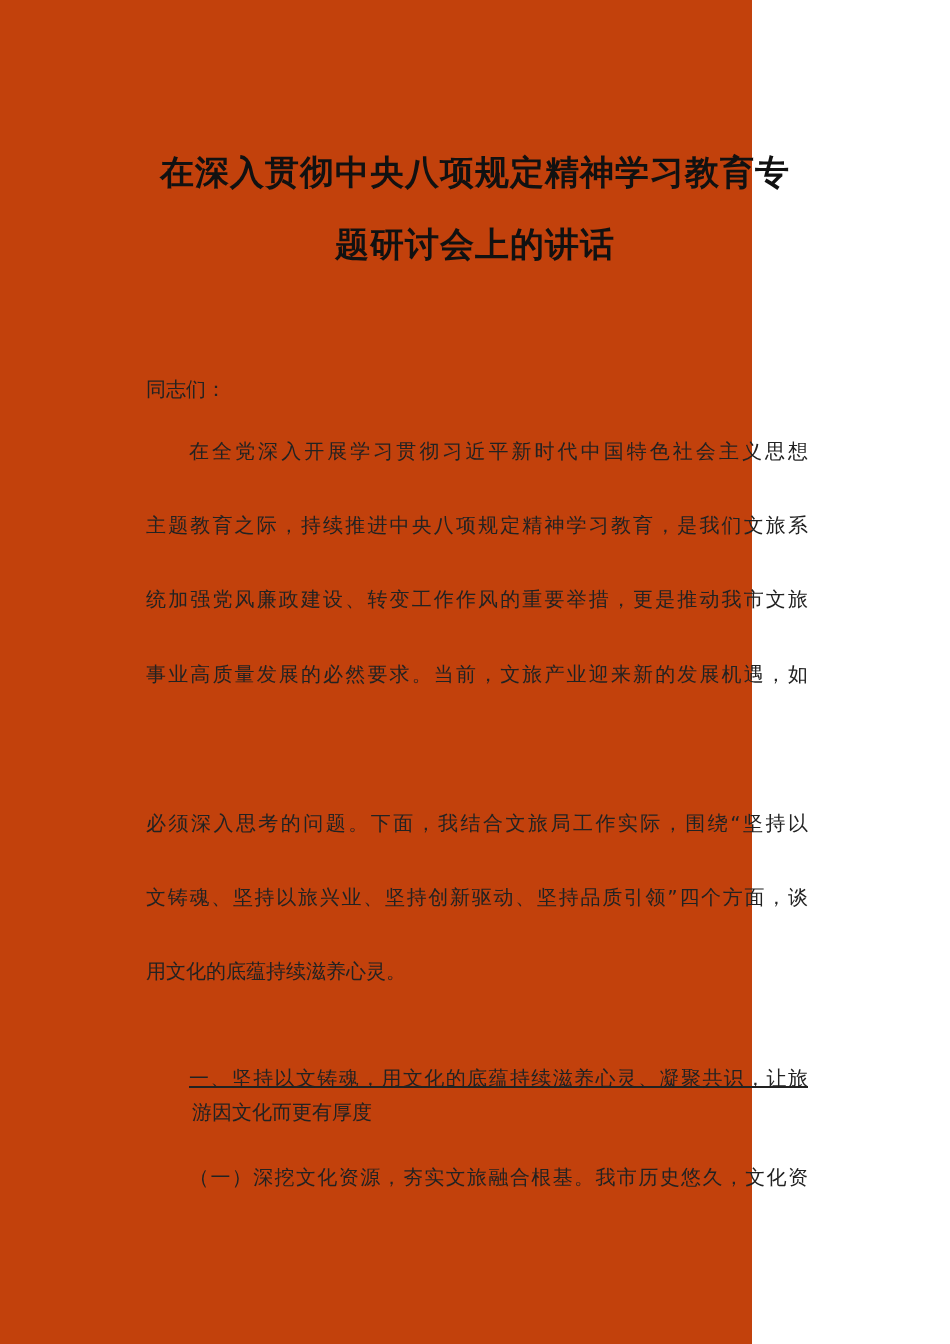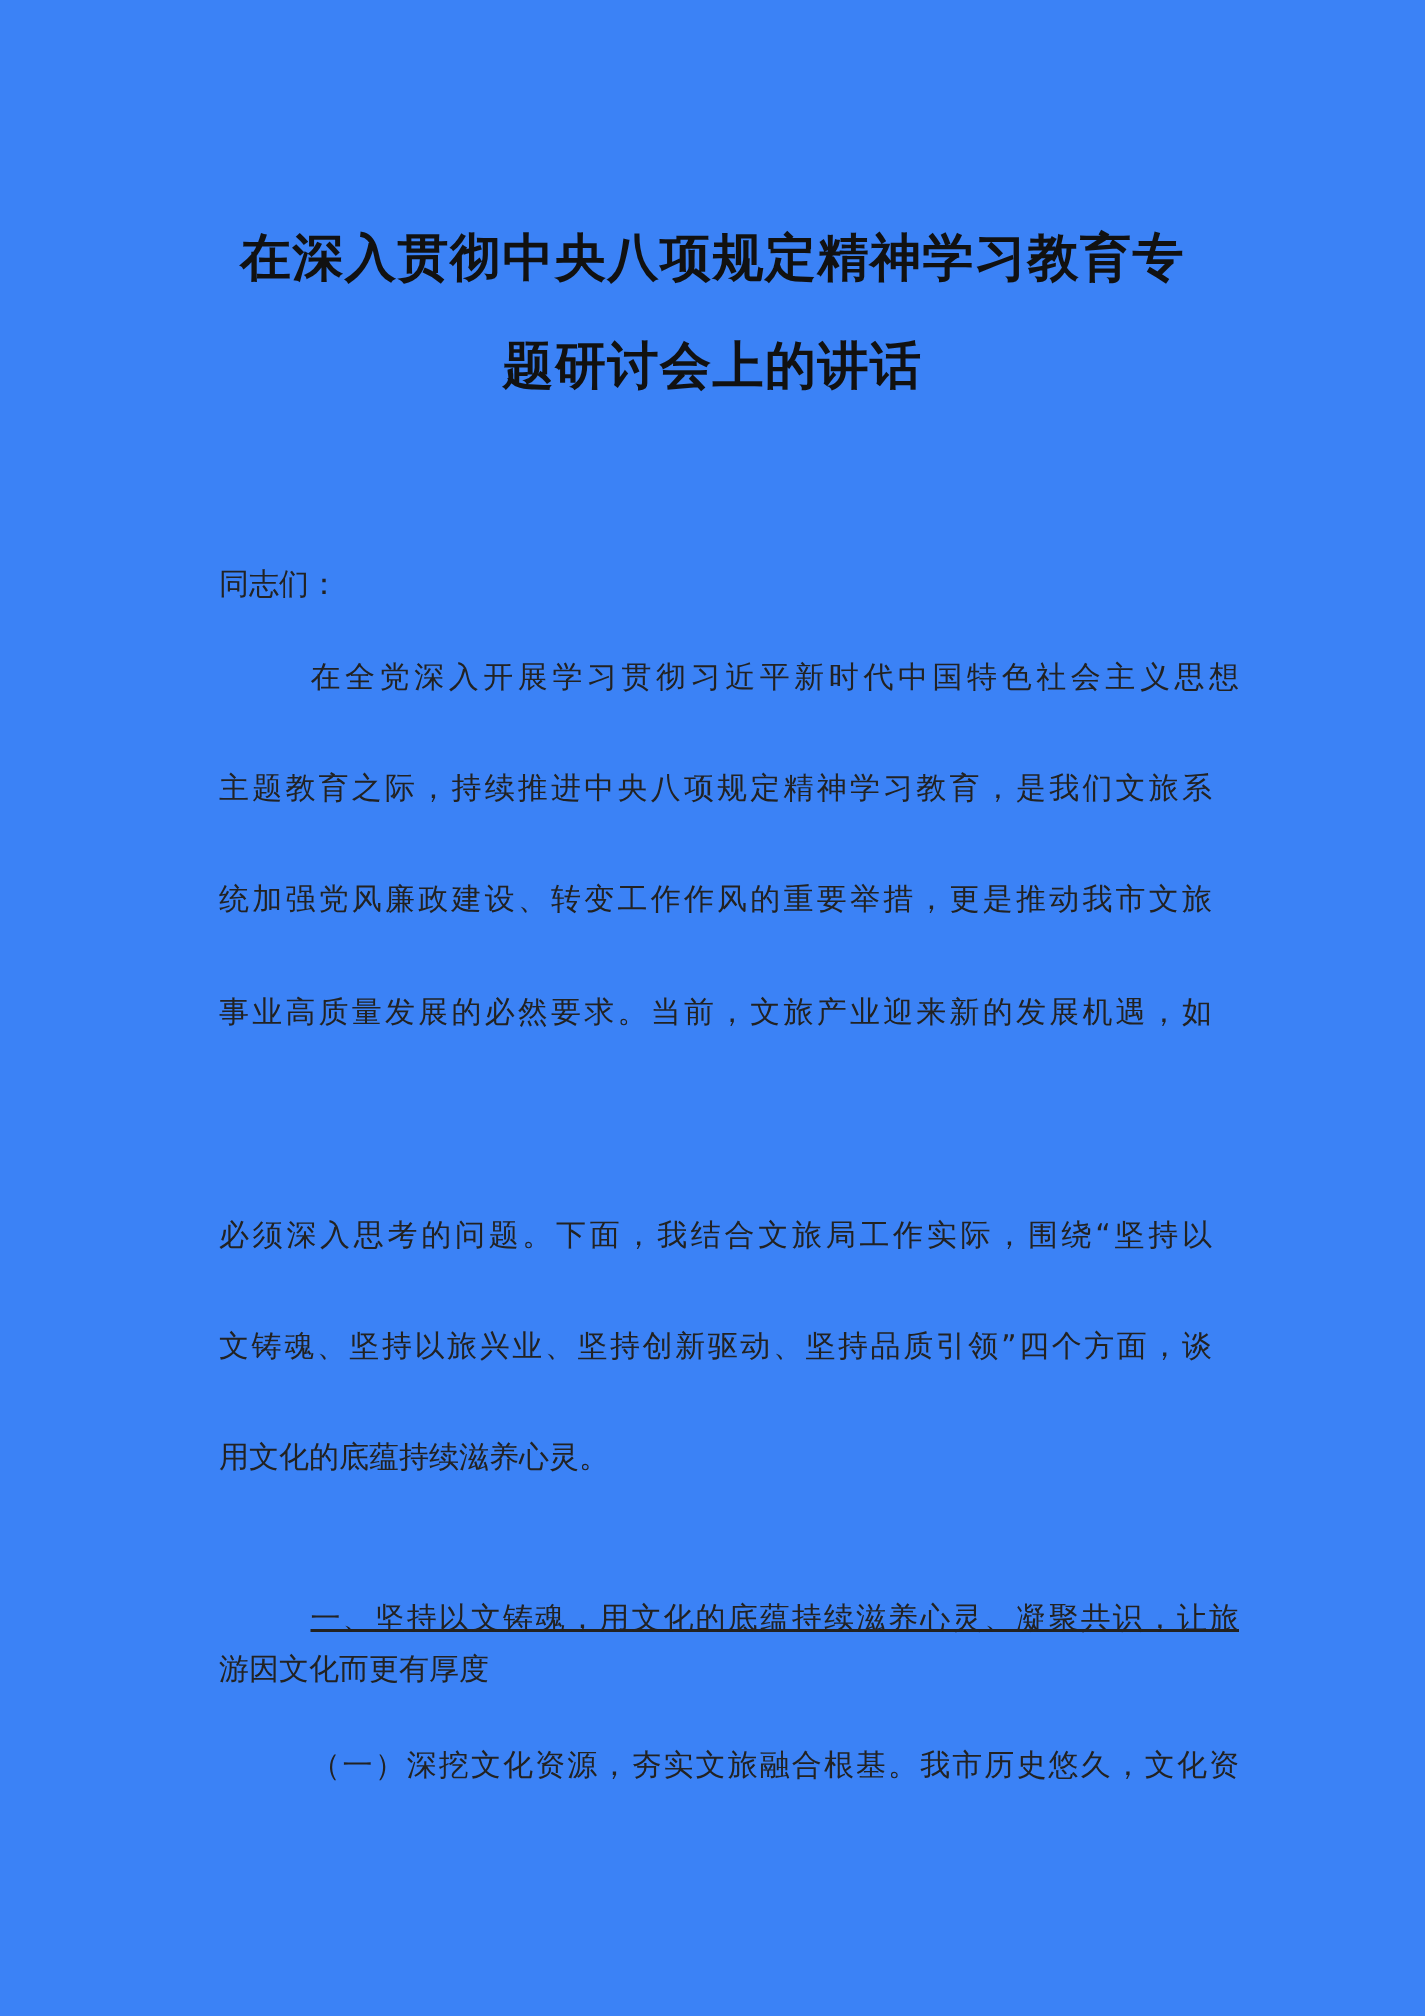--- a/index.html
+++ b/index.html
@@ -1,46 +1,46 @@
 <!DOCTYPE html>
 <html><head>
   <meta charset="utf-8">
   <style>
     html, body { margin: 0; padding: 0; background: #ffffff; }
     body { width: 950px; height: 1344px; position: relative; overflow: hidden; }
-    .page { position: absolute; left: 0; top: 0; width: 950px; height: 1344px; background: #3b82f6; }
+    .page { position: absolute; left: 0; top: 0; width: 752px; height: 1344px; background: #c2410c; }
     .title-line {
       position: absolute; left: 0; width: 950px; text-align: center;
       font-family: "DejaVu Serif", "Liberation Serif", serif;
       font-size: 34px; font-weight: bold; color: #111; letter-spacing: 1px;
       line-height: 40px;
     }
     .line {
       position: absolute; left: 146px; width: 662px;
       font-family: "DejaVu Sans", "Liberation Sans", sans-serif;
       font-size: 20px; color: #222; line-height: 30px; white-space: nowrap;
       text-align: justify; text-align-last: justify;
     }
     .line.last { text-align-last: left; }
-    .line.indent { left: 189px; width: 619px; margin-left: 18px; }
+    .line.indent { left: 189px; width: 619px; }
   </style>
 </head>
 <body>
 
 <div class="page">
   <div class="title-line" style="top:152px;">在深入贯彻中央八项规定精神学习教育专</div>
   <div class="title-line" style="top:224px;">题研讨会上的讲话</div>
 
   <div class="line last" style="top:374px;">同志们：</div>
 
   <div class="line indent" style="top:436px;">在全党深入开展学习贯彻习近平新时代中国特色社会主义思想</div>
   <div class="line" style="top:510px;">主题教育之际，持续推进中央八项规定精神学习教育，是我们文旅系</div>
   <div class="line" style="top:584px;">统加强党风廉政建设、转变工作作风的重要举措，更是推动我市文旅</div>
   <div class="line" style="top:659px;">事业高质量发展的必然要求。当前，文旅产业迎来新的发展机遇，如</div>
   <div class="line" style="top:808px;">必须深入思考的问题。下面，我结合文旅局工作实际，围绕“坚持以</div>
   <div class="line" style="top:882px;">文铸魂、坚持以旅兴业、坚持创新驱动、坚持品质引领”四个方面，谈</div>
   <div class="line last" style="top:956px;">用文化的底蕴持续滋养心灵。</div>
 
   <div class="line indent" style="top:1063px;text-decoration:underline;">一、坚持以文铸魂，用文化的底蕴持续滋养心灵、凝聚共识，让旅</div>
-  <div class="line last" style="top:1097px;">游因文化而更有厚度</div>
+  <div class="line last" style="top:1097px;margin-left:46px;">游因文化而更有厚度</div>
 
   <div class="line indent" style="top:1162px;font-family:Liberation Serif, serif;">（一）深挖文化资源，夯实文旅融合根基。我市历史悠久，文化资</div>
 </div>
 
 </body></html>

